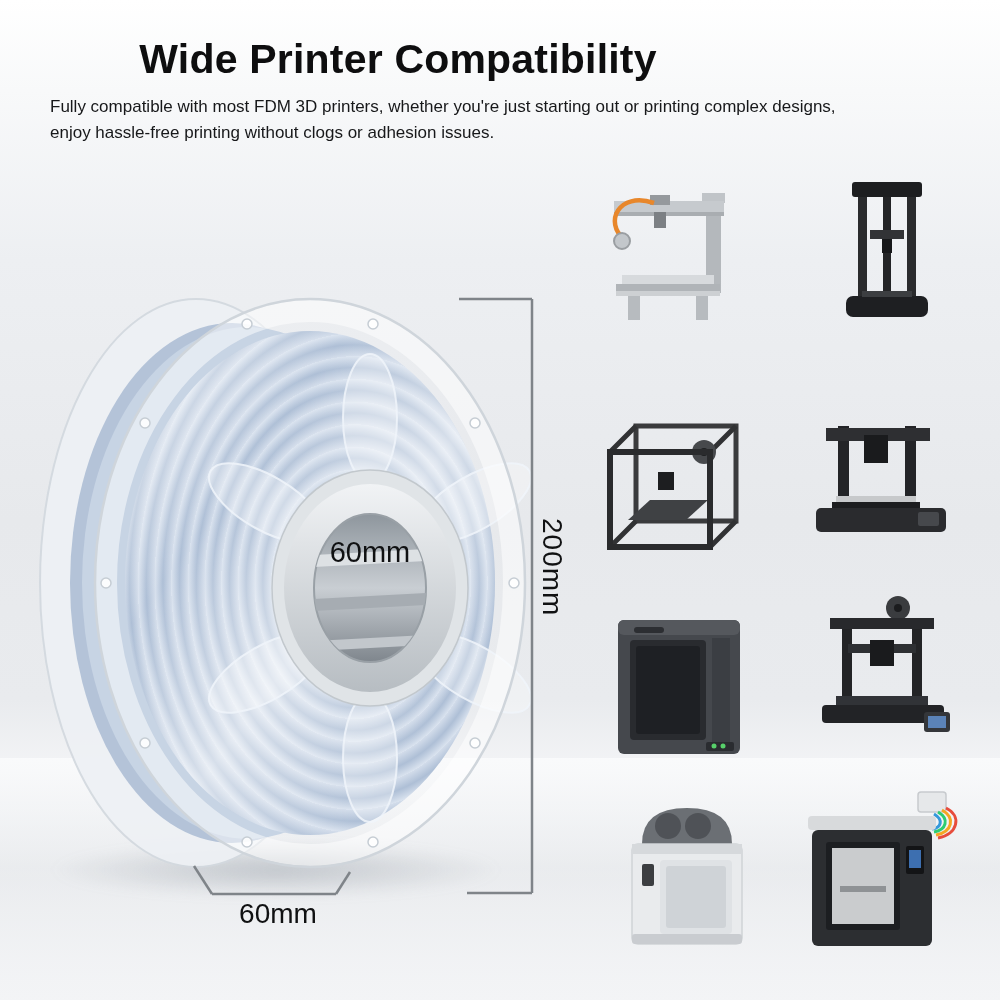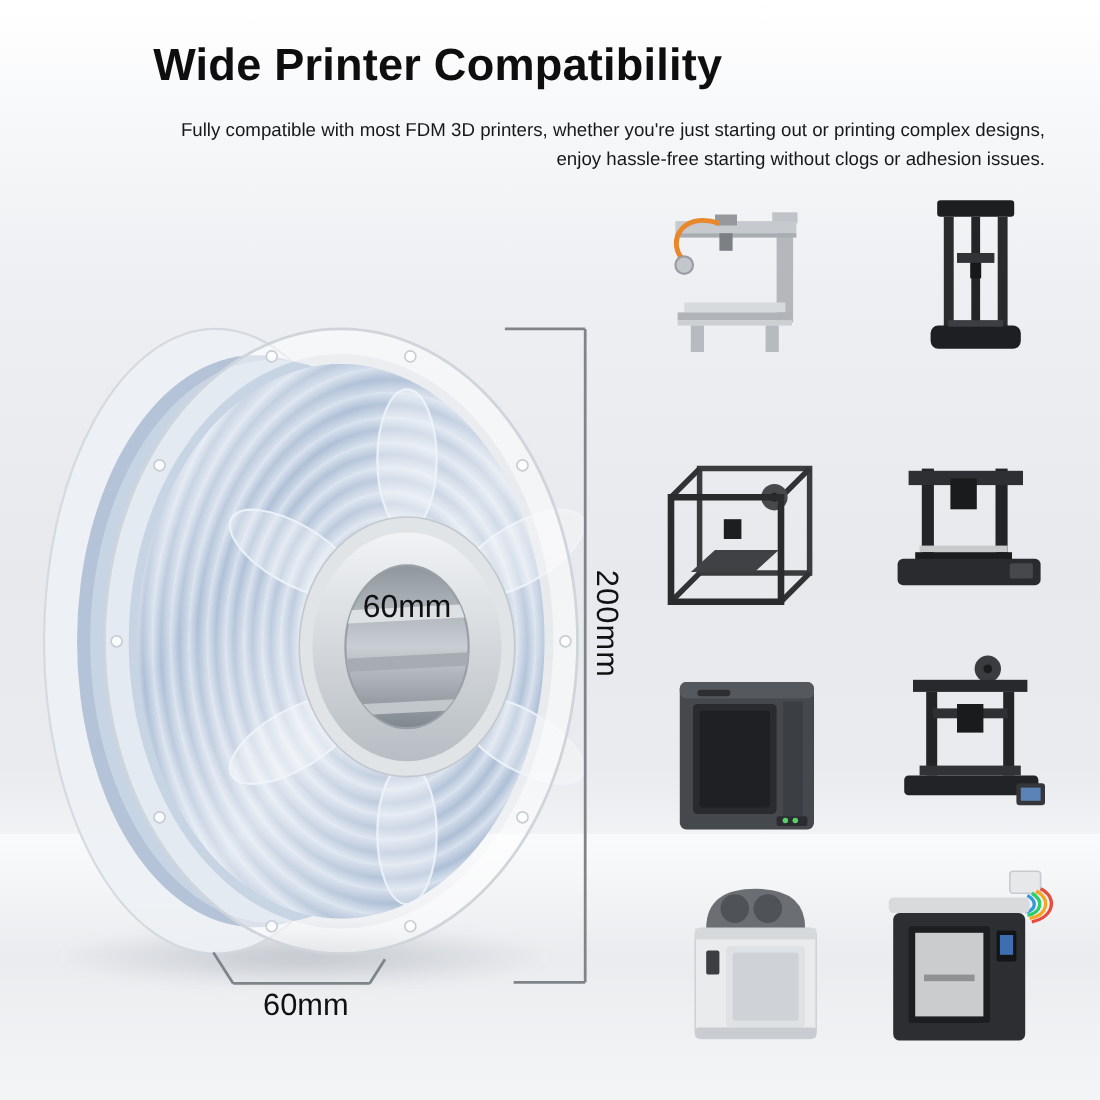--- a/index.html
+++ b/index.html
@@ -22,22 +22,22 @@
     background: linear-gradient(180deg, rgba(250,251,252,0.9) 0%, rgba(232,234,237,0.5) 45%, rgba(243,244,246,0.9) 100%);
   }
 
   .title {
     position: absolute; left: 0; top: 36px; width: 796px;
     text-align: center; font-size: 41px; font-weight: 800;
     color: #0e0e0f; letter-spacing: 0.2px;
   }
 
   .subtitle {
-    position: absolute; left: 50px; top: 106px; width: 900px;
-    text-align: right; font-size: 17px; line-height: 1.55; color: #17181a;
+    position: absolute; left: 50px; top: 94px; width: 900px;
+    text-align: left; font-size: 17px; line-height: 1.55; color: #17181a;
   }
 
   .floor-shadow {
     position: absolute; left: 48px; top: 842px; width: 456px; height: 56px;
     background: radial-gradient(ellipse at center, rgba(110,120,132,0.32) 0%, rgba(110,120,132,0.0) 70%);
     filter: blur(6px);
   }
 
   .spool-wrap { position: absolute; left: 20px; top: 290px; width: 520px; height: 600px; }
   .spool-wrap svg { width: 100%; height: 100%; display: block; }
@@ -77,21 +77,21 @@
 <body>
 
 <div class="page">
 
   <div class="horizon"></div>
 
   <h1 class="title">Wide Printer Compatibility</h1>
 
   <p class="subtitle">
     <span>Fully compatible with most FDM 3D printers, whether you're just starting out or printing complex designs,</span><br>
-    <span>enjoy hassle-free starting without clogs or adhesion issues.</span>
+    <span>enjoy hassle-free printing without clogs or adhesion issues.</span>
   </p>
 
   <div class="floor-shadow"></div>
 
   <div class="spool-wrap">
     <svg viewBox="0 0 520 600" role="img">
       <defs>
         <radialGradient id="rings" cx="0.62" cy="0.5" r="0.045" spreadMethod="repeat">
           <stop offset="0" stop-color="#d2dcea"></stop>
           <stop offset="0.5" stop-color="#aebfd6"></stop>

